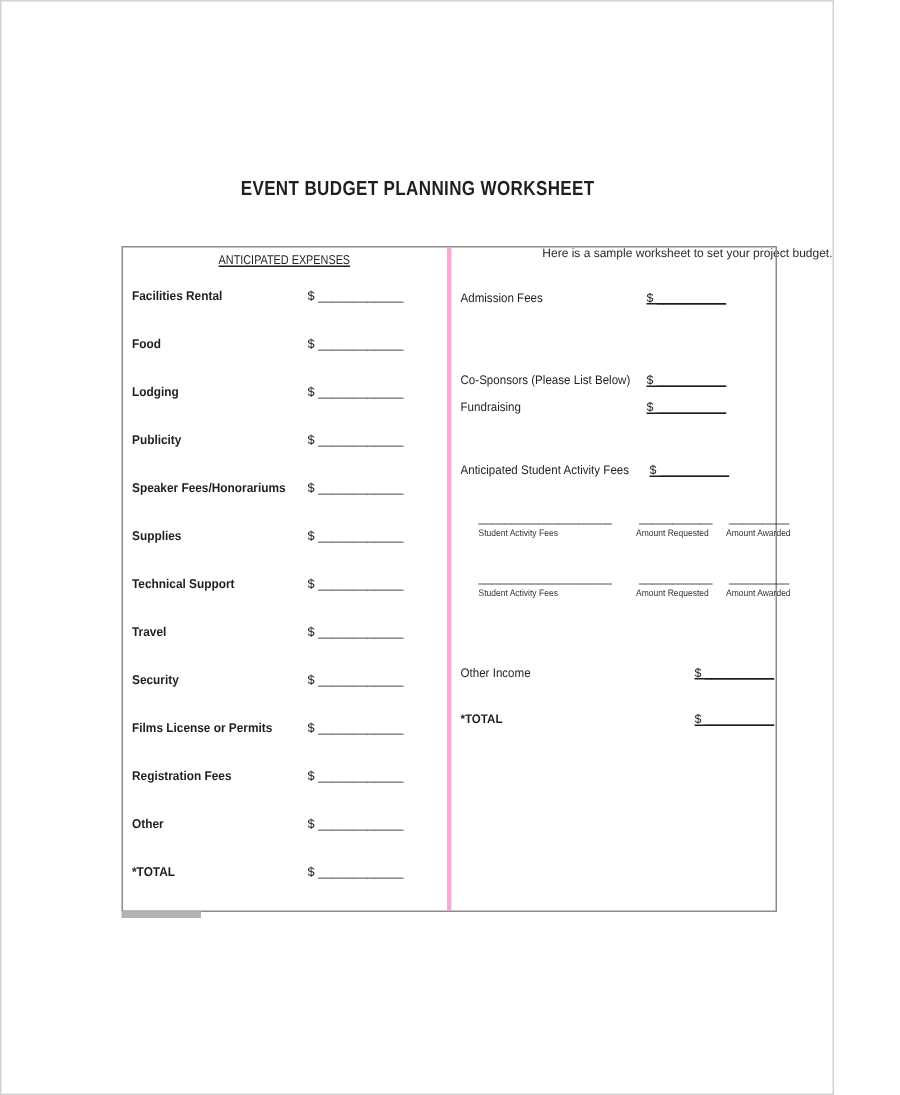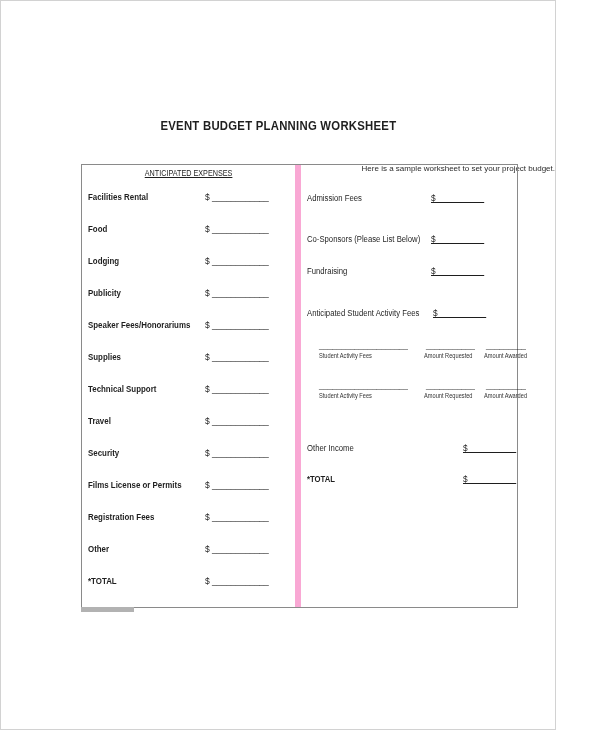--- a/index.html
+++ b/index.html
@@ -14,21 +14,21 @@
               font-size:8px; color:#2b2b2b; }
   
   .sxc { display:inline-block; transform:scaleX(0.84); transform-origin:50% 50%; white-space:nowrap; }
   .sxc85 { display:inline-block; transform:scaleX(0.85); transform-origin:50% 50%; white-space:nowrap; }
   .sx93 { display:inline-block; transform:scaleX(0.93); transform-origin:0 50%; white-space:nowrap; }
   .sx90 { display:inline-block; transform:scaleX(0.90); transform-origin:0 50%; white-space:nowrap; }
 
   .budget-table { position:absolute; left:80px; top:163px; width:437px; height:444px;
                   box-sizing:border-box; border:1px solid #8a8a8a; display:flex; }
   .col { position:relative; box-sizing:border-box; height:100%; }
-  .col-expenses { width:219px; border-right:6px solid #f9a8d4; }
+  .col-expenses { width:219px; border-right:3px solid #f9a8d4; }
   .col-income { flex:1; }
   .col-header { position:absolute; top:3px; left:0; width:100%; text-align:center;
                 font-size:8.5px; }
   .col-header .hd { text-decoration:underline; }
 
   .exp-rows { position:absolute; top:27px; left:6px; right:2px; }
   .exp-row { height:32px; display:flex; align-items:flex-start; font-size:8.5px; }
   .exp-label { width:117px; flex:none;font-weight:bold; }
   .exp-amount { white-space:nowrap;text-align:center; }
   .bold { font-weight:bold; }
@@ -110,21 +110,21 @@
       </div>
     </div>
 
     <div class="col col-income">
 
       <div class="inc-row" style="top:28px">
         <span class="sx93">Admission Fees</span>
         <span class="amt" style="left:124px">$ __________</span>
       </div>
 
-      <div class="inc-row" style="top:69px">
+      <div class="inc-row" style="top:83px">
         <span class="sx93">Co-Sponsors (Please List Below)</span>
         <span class="amt" style="left:124px">$ __________</span>
       </div>
 
       <div class="inc-row" style="top:101px">
         <span class="sx93">Fundraising</span>
         <span class="amt" style="left:124px">$ __________</span>
       </div>
 
       <div class="inc-row" style="top:143px">

